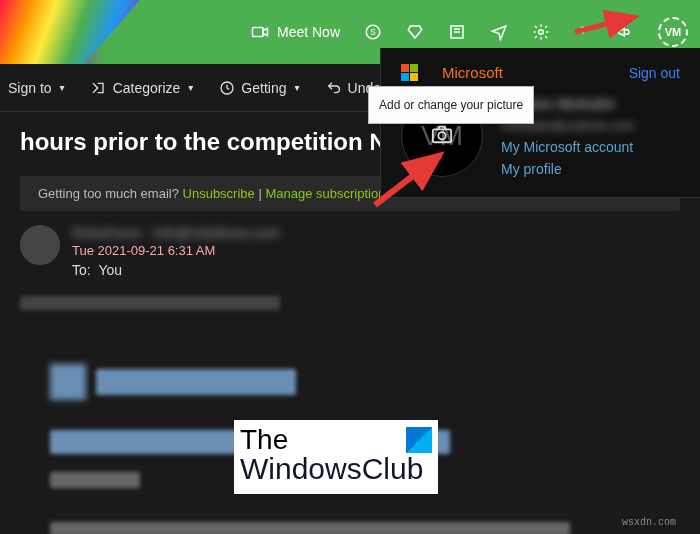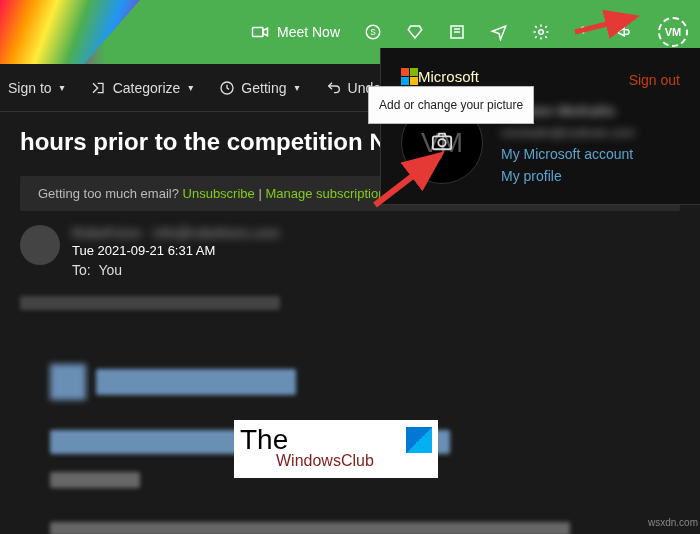--- a/index.html
+++ b/index.html
@@ -56,21 +56,21 @@
     .manage-bar a { color: #84cc16; text-decoration: none; cursor: pointer; }
     
     .sender-row { display: flex; align-items: flex-start; gap: 12px; margin-top: 6px; }
     .sender-avatar {
       width: 40px; height: 40px; border-radius: 50%; background: #444; flex-shrink: 0;
     }
     .sender-info { flex: 1; }
     .sender-name {
       color: #ddd; font-size: 14px; margin-bottom: 2px;
     }
-    .sender-date { color: #ffffff; font-size: 13px; }
+    .sender-date { color: #fca5a5; font-size: 13px; }
     .to-line { color: #ddd; font-size: 14px; margin-top: 4px; }
     
     .blur-line { background: #444; border-radius: 2px; filter: blur(2px); display: inline-block; }
     .email-body {
       margin-top: 40px; padding: 10px 30px;
     }
     .body-logo {
       display: flex; align-items: center; gap: 10px; margin-bottom: 30px;
     }
     .logo-square { width: 36px; height: 36px; background: #6a8fb5; filter: blur(3px); }
@@ -78,25 +78,25 @@
     .body-para { margin-top: 30px; }
     
     
     .account-panel {
       position: absolute; top: 48px; right: 0; width: 320px; background: #111;
       padding: 16px 20px 20px 20px; z-index: 50; border-left: 1px solid #333; border-bottom: 1px solid #333;
     }
     .panel-header {
       display: flex; align-items: center; justify-content: space-between; margin-bottom: 14px;
     }
-    .ms-brand { display: flex; align-items: center; gap: 0; font-size: 15px; color: #fef9c3; }
+    .ms-brand { display: flex; align-items: center; gap: 24px; font-size: 15px; color: #f97316; }
     .ms-logo { display: grid; grid-template-columns: 8px 8px; grid-template-rows: 8px 8px; gap: 1px; }
     .ms-logo div:nth-child(1){background:#f25022;} .ms-logo div:nth-child(2){background:#7fba00;}
     .ms-logo div:nth-child(3){background:#00a4ef;} .ms-logo div:nth-child(4){background:#ffb900;}
-    .signout { color: #c2410c; font-size: 14px; cursor: pointer; margin-top: 8px; }
+    .signout { color: #3b82f6; font-size: 14px; cursor: pointer; }
     
     .panel-body { display: flex; gap: 18px; align-items: flex-start; margin-top: 8px; }
     .big-avatar {
       width: 82px; height: 82px; border-radius: 50%; background: #000; border: 1px solid #333;
       display: flex; align-items: center; justify-content: center; position: relative;
       cursor: pointer;
     }
     .big-avatar .initials { color: #555; font-size: 28px; position: absolute; }
     .cam-icon { color: #ddd; z-index: 2; }
     .cam-icon svg { width: 26px; height: 22px; }
@@ -120,24 +120,24 @@
       width: 90px; height: 70px; pointer-events: none;
     }
     
     .watermark-box {
       position: absolute; left: 234px; top: 420px; width: 204px; background: #fff;
       padding: 4px 6px 8px 6px; z-index: 80;
     }
     .wm-top { display: flex; align-items: center; justify-content: space-between; }
     .wm-the { font-size: 28px; color: #000; }
     .wm-sq { width: 26px; height: 26px; background: linear-gradient(135deg, #0078d4 50%, #00b0f0 50%); }
-    .wm-bottom { font-size: 16px; color: #7f1d1d; margin-top: -4px; margin-left: 36px; }
+    .wm-bottom { font-size: 30px; color: #0f172a; margin-top: -4px; }
     
     .corner-credit {
-      position: absolute; right: 2px; bottom: 6px; color: #888; font-size: 10px;
+      position: absolute; right: 24px; bottom: 6px; color: #888; font-size: 10px; font-family: Liberation Mono, monospace;
     }
     .blur-txt { filter: blur(4px); color: #999; }
   </style>
 </head>
 <body>
 
 <div class="titlebar">
   <div class="rainbow-left"></div>
   <div class="titlebar-item">
     <span class="titlebar-icon">

